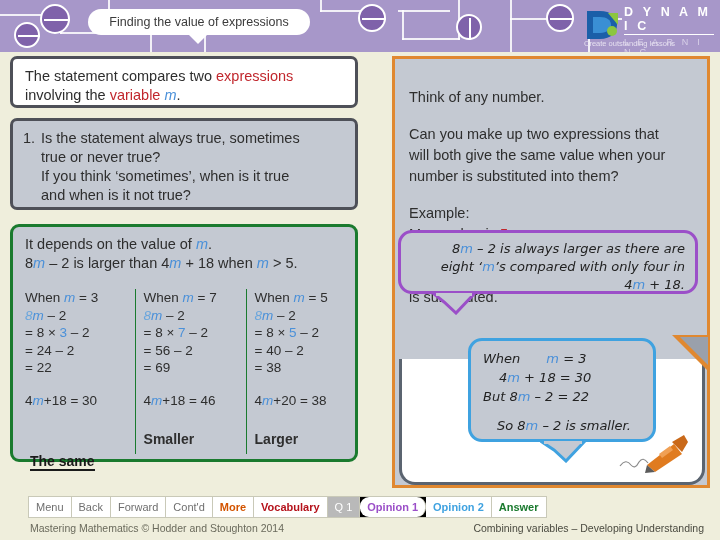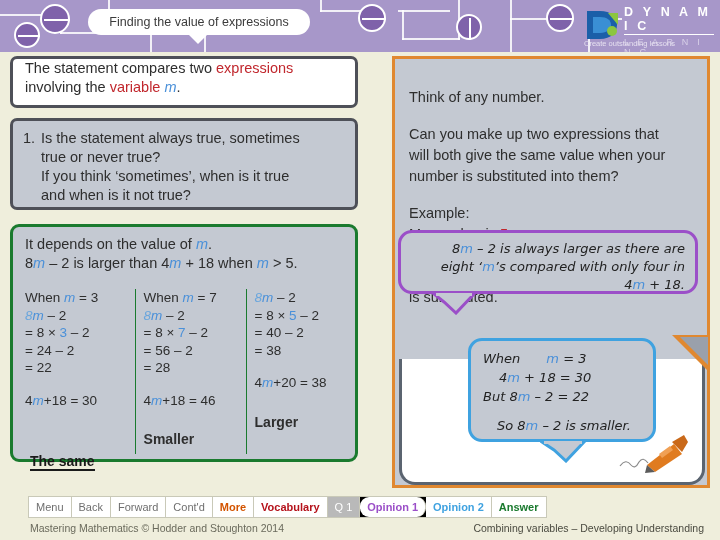--- a/index.html
+++ b/index.html
@@ -51,21 +51,21 @@
     position:absolute;left:392px;top:56px;width:318px;height:432px;
     background:#c4c9d2;border:3px solid #e08830;box-sizing:border-box;
   }
   .box{
     background:#c4c9d2;box-sizing:border-box;
     color:#2e2e2e;
   }
   .box-1{
     position:absolute;left:0;top:0;width:348px;height:52px;
     background:#ffffff;border:3px solid #4e5058;border-radius:7px;
-    padding:0 12px;
+    padding:8px 12px;
   }
   .box-2{
     position:absolute;left:0;top:62px;width:348px;height:92px;
     border:3px solid #4e5058;border-radius:7px;
     padding:8px 10px;
   }
   .box-3{
     position:absolute;left:0;top:168px;width:348px;height:238px;
     border:3px solid #1a7a2e;border-radius:9px;
     padding:8px 12px;
@@ -272,27 +272,28 @@
         <div class="gap"></div>
         <div><span>4</span><span class="bluev">m</span><span>+18 = 30</span></div>
         <div class="verdict"></div>
       </div>
 
       <div class="col c2">
         <div><span>When </span><span class="bluev">m</span><span> = 7</span></div>
         <div><span class="bluev" style="color:#6aa6dd">8</span><span class="bluev">m</span> – 2</div>
         <div><span>= 8 × </span><span class="blue">7</span><span> – 2</span></div>
         <div>= 56 – 2</div>
-        <div>= 28</div>
+        <div>= 69</div>
         <div class="gap"></div>
         <div><span>4</span><span class="bluev">m</span><span>+18 = 46</span></div>
         <div class="verdict">Smaller</div>
       </div>
 
       <div class="col c3">
+        <div><span>When </span><span class="bluev">m</span><span> = 5</span></div>
         <div><span class="bluev" style="color:#6aa6dd">8</span><span class="bluev">m</span> – 2</div>
         <div><span>= 8 × </span><span class="blue">5</span><span> – 2</span></div>
         <div>= 40 – 2</div>
         <div>= 38</div>
         <div class="gap"></div>
         <div><span>4</span><span class="bluev">m</span><span>+20 = 38</span></div>
         <div class="verdict">Larger</div>
       </div>
 
     </div>

